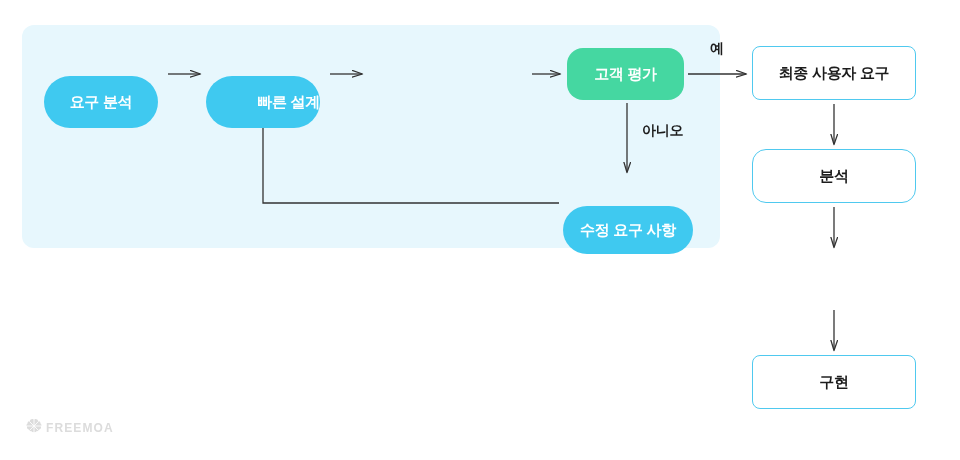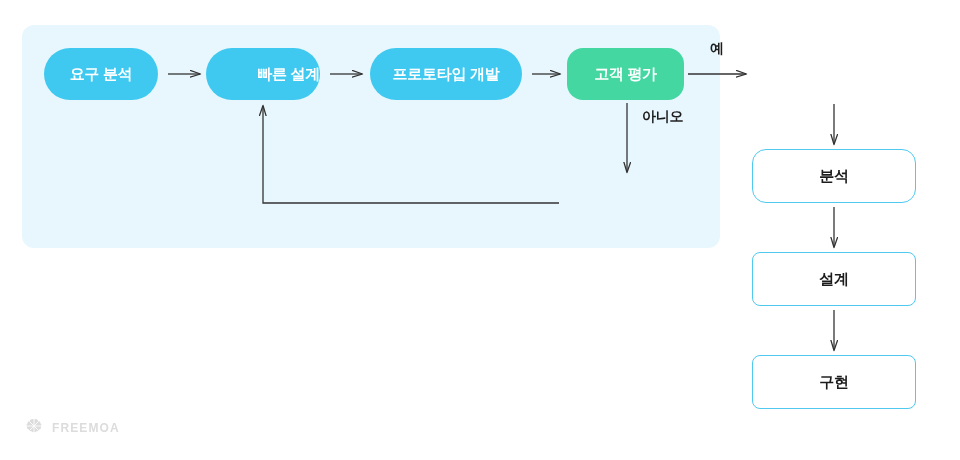--- a/index.html
+++ b/index.html
@@ -44,20 +44,21 @@
     line-height: 1.2;
   }
 
   .pill {
     background: #3fc9f0;
     border-radius: 999px;
     color: #ffffff;
     font-size: 15px;
     font-weight: bold;
     letter-spacing: -0.3px;
+    margin-top: 28px;
   }
 
   .decision {
     background: #45d7a1;
     border-radius: 16px;
     color: #ffffff;
     font-size: 15px;
     font-weight: bold;
     letter-spacing: -0.3px;
   }
@@ -87,39 +88,39 @@
   
   .edge-label {
     position: absolute;
     font-size: 14px;
     font-weight: bold;
     color: #1c1c1c;
     letter-spacing: -0.3px;
     white-space: nowrap;
   }
   #label-yes { left: 710px; top: 40px; }
-  #label-no  { left: 642px; top: 108px; font-family: Liberation Serif, serif; }
+  #label-no  { left: 642px; top: 122px; font-family: Liberation Serif, serif; }
 
   
   #edges {
     position: absolute;
     left: 0; top: 0;
     width: 960px;
     height: 460px;
     pointer-events: none;
   }
 
   
   .watermark {
     position: absolute;
     left: 26px;
     top: 418px;
     display: flex;
     align-items: center;
-    gap: 10px;
+    gap: 4px;
     opacity: 1;
   }
   .watermark-text {
     font-size: 12px;
     font-weight: bold;
     letter-spacing: 1.1px;
     color: #dcdcdc;
   }
 </style>
 </head>
@@ -154,40 +155,40 @@
   </svg>
 
   <div class="node pill" id="node-req">
     <span>요구 분석</span>
   </div>
 
   <div class="node pill" id="node-design">
     <span>빠른 설계</span>
   </div>
 
-  <div class="node pill" id="node-proto">
-    <span>프로토타입 개발</span>
-  </div>
 
   <div class="node decision" id="node-eval">
     <span>고객 평가</span>
   </div>
 
+  <div class="node pill" id="node-revise">
+    <span>수정 요구 사항</span>
+  </div>
 
   <div class="edge-label" id="label-yes">예</div>
   <div class="edge-label" id="label-no">아니오</div>
 
+  <div class="node outline-box" id="node-final">
+    <span>최종 사용자 요구</span>
+  </div>
 
   <div class="node outline-box" id="node-analysis">
     <span>분석</span>
   </div>
 
-  <div class="node outline-box" id="node-designr">
-    <span>설계</span>
-  </div>
 
   <div class="node outline-box" id="node-impl">
     <span>구현</span>
   </div>
 
   <div class="watermark">
     <span>
       <svg width="16" height="16" viewBox="0 0 16 16" xmlns="http://www.w3.org/2000/svg">
         <g fill="#dcdcdc">
           <path d="M7.3 1.2c-1.6-.5-3.2.4-3.5 1.8-1.4.1-2.4 1.2-2.3 2.5-1 .7-1.2 2-.4 2.9-.5 1.2.2 2.5 1.5 2.9.2 1.3 1.6 2.2 3 1.9.5.9 1.6 1.3 2.6.9V1.5c-.3-.2-.6-.3-.9-.3z"></path>

